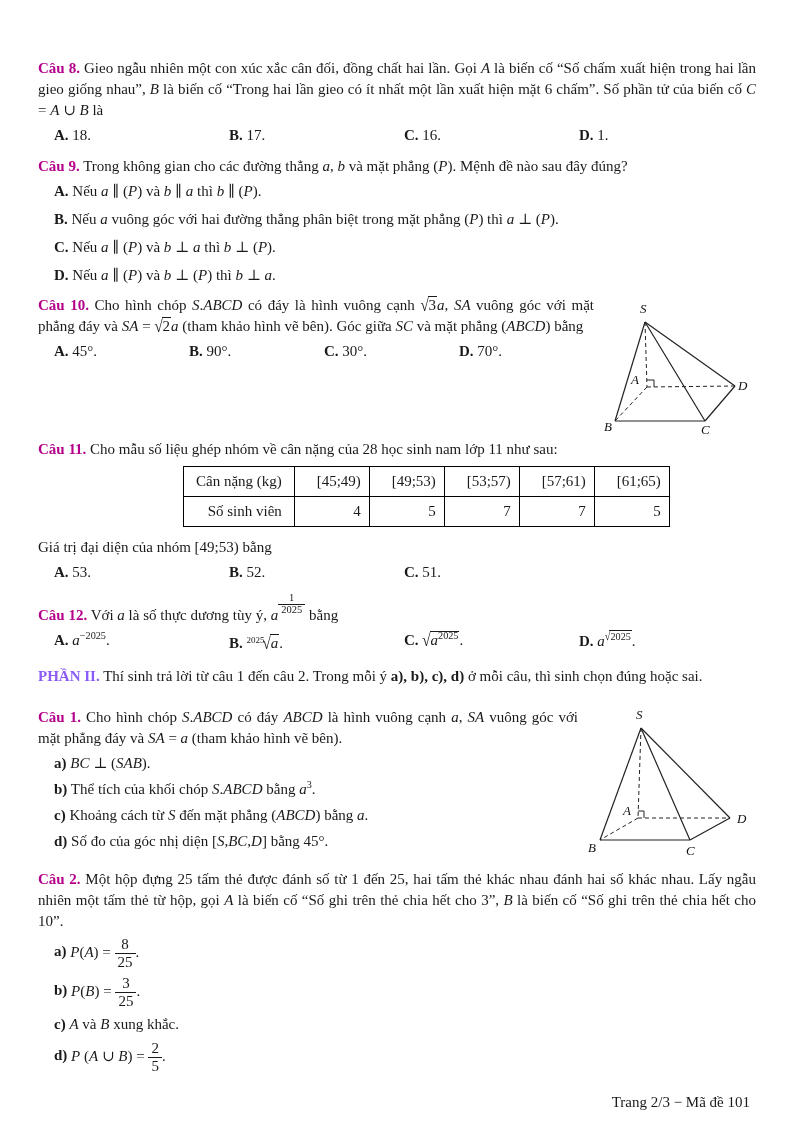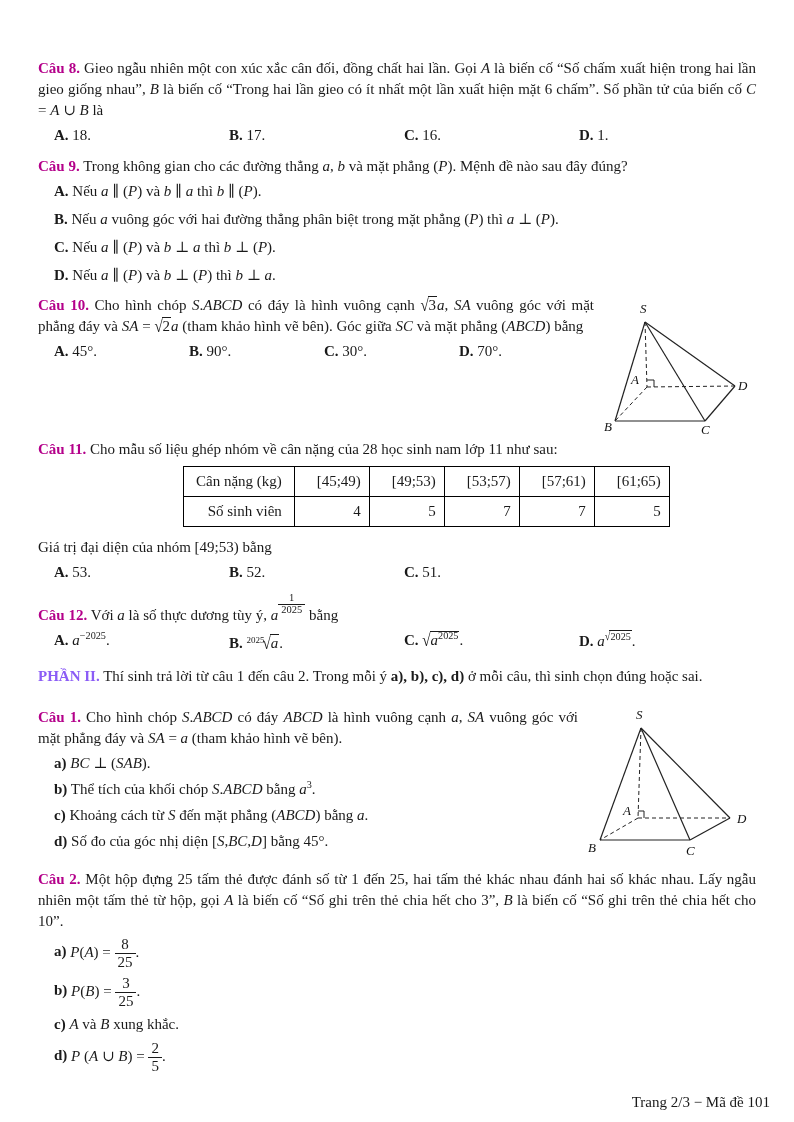--- a/index.html
+++ b/index.html
@@ -29,21 +29,21 @@
   .tbl td{border:1px solid #000;text-align:right;padding:2px 8px;height:25px;min-width:58px;}
   .tbl td:first-child{padding:2px 12px;}
   .row{display:flex;align-items:flex-start;width:742px;}
   .colA{width:556px;}
   .colB{width:540px;}
   .fig{flex:0 0 auto;}
   .fig1{margin:2px 0 0 4px;}
   .fig2{margin:-4px 0 0 2px;}
   .part2line{margin:12px 0 20px 0;}
   .c1block{margin-bottom:8px;}
-  .footer{position:absolute;top:1086px;right:24px;white-space:nowrap;}
+  .footer{position:absolute;top:1086px;right:44px;white-space:nowrap;}
   svg .edge{stroke:#222;stroke-width:1.2;fill:none;}
   svg .hid{stroke:#222;stroke-width:1;fill:none;stroke-dasharray:4 3;}
   svg .ra{stroke:#222;stroke-width:1;fill:none;}
   svg text{font-family:"Liberation Serif","DejaVu Serif",serif;font-style:italic;font-size:13px;fill:#111;}
 </style>
 </head>
 <body>
 
 <div class="page">
 

